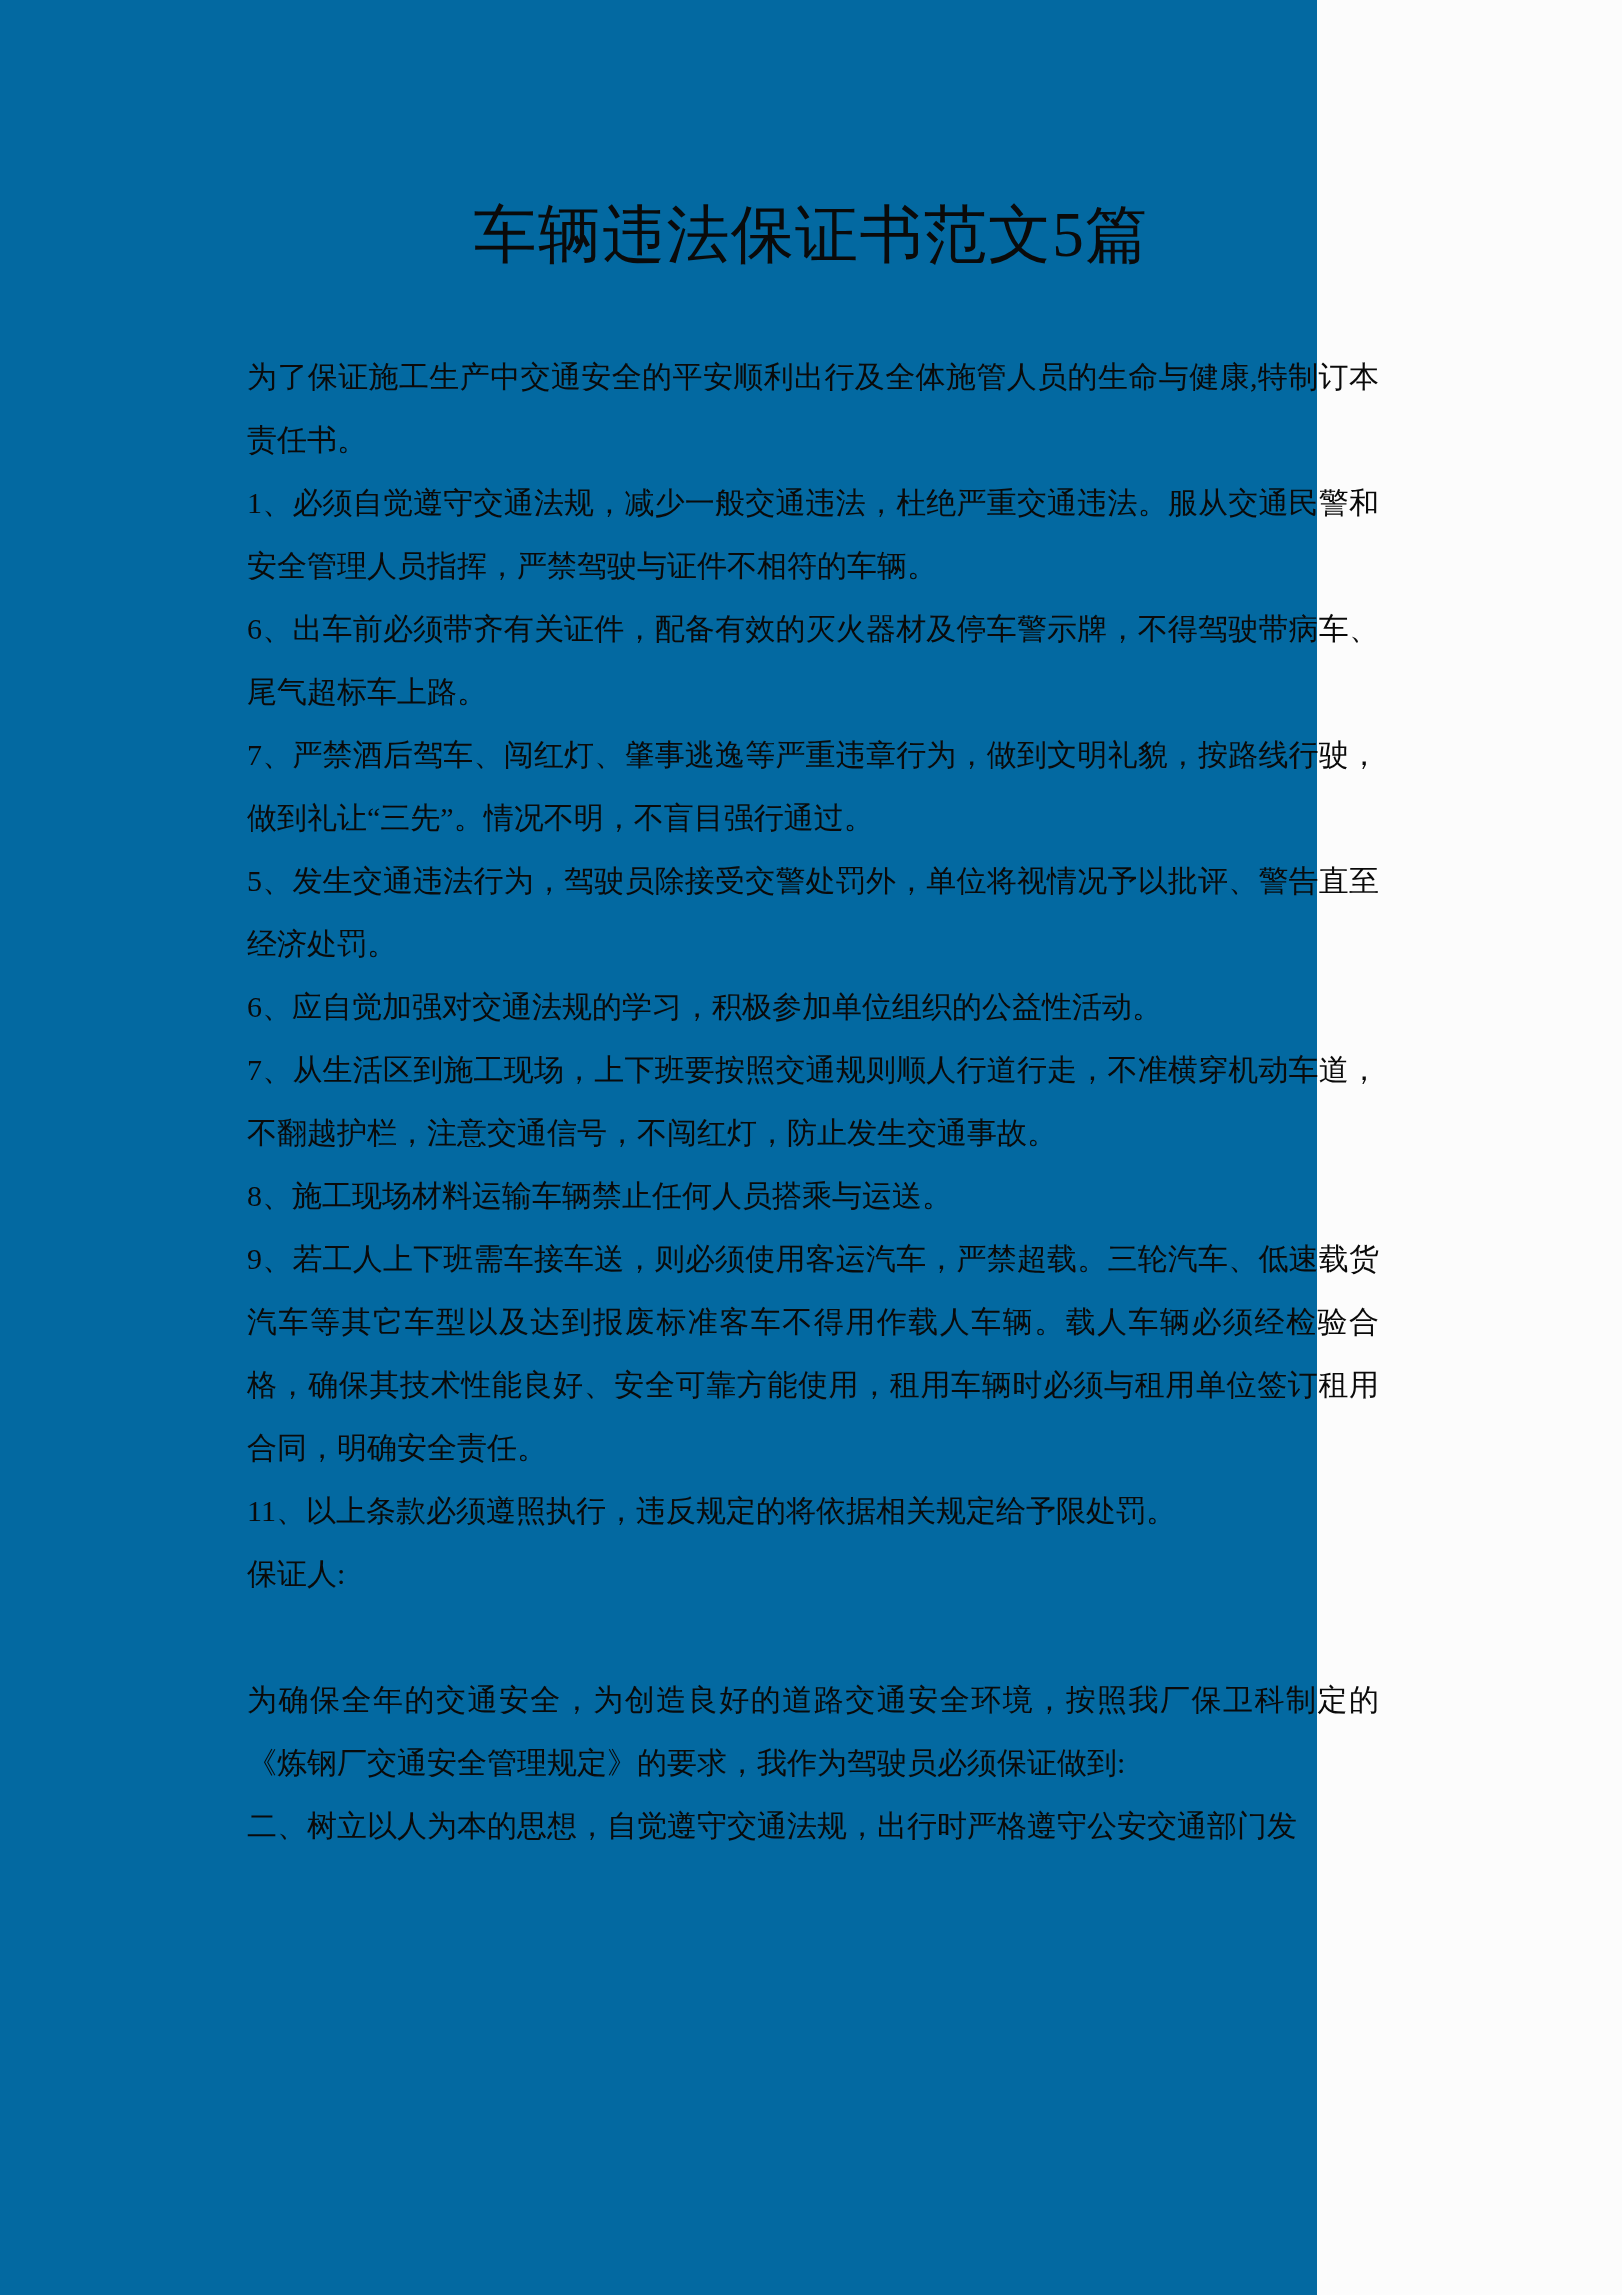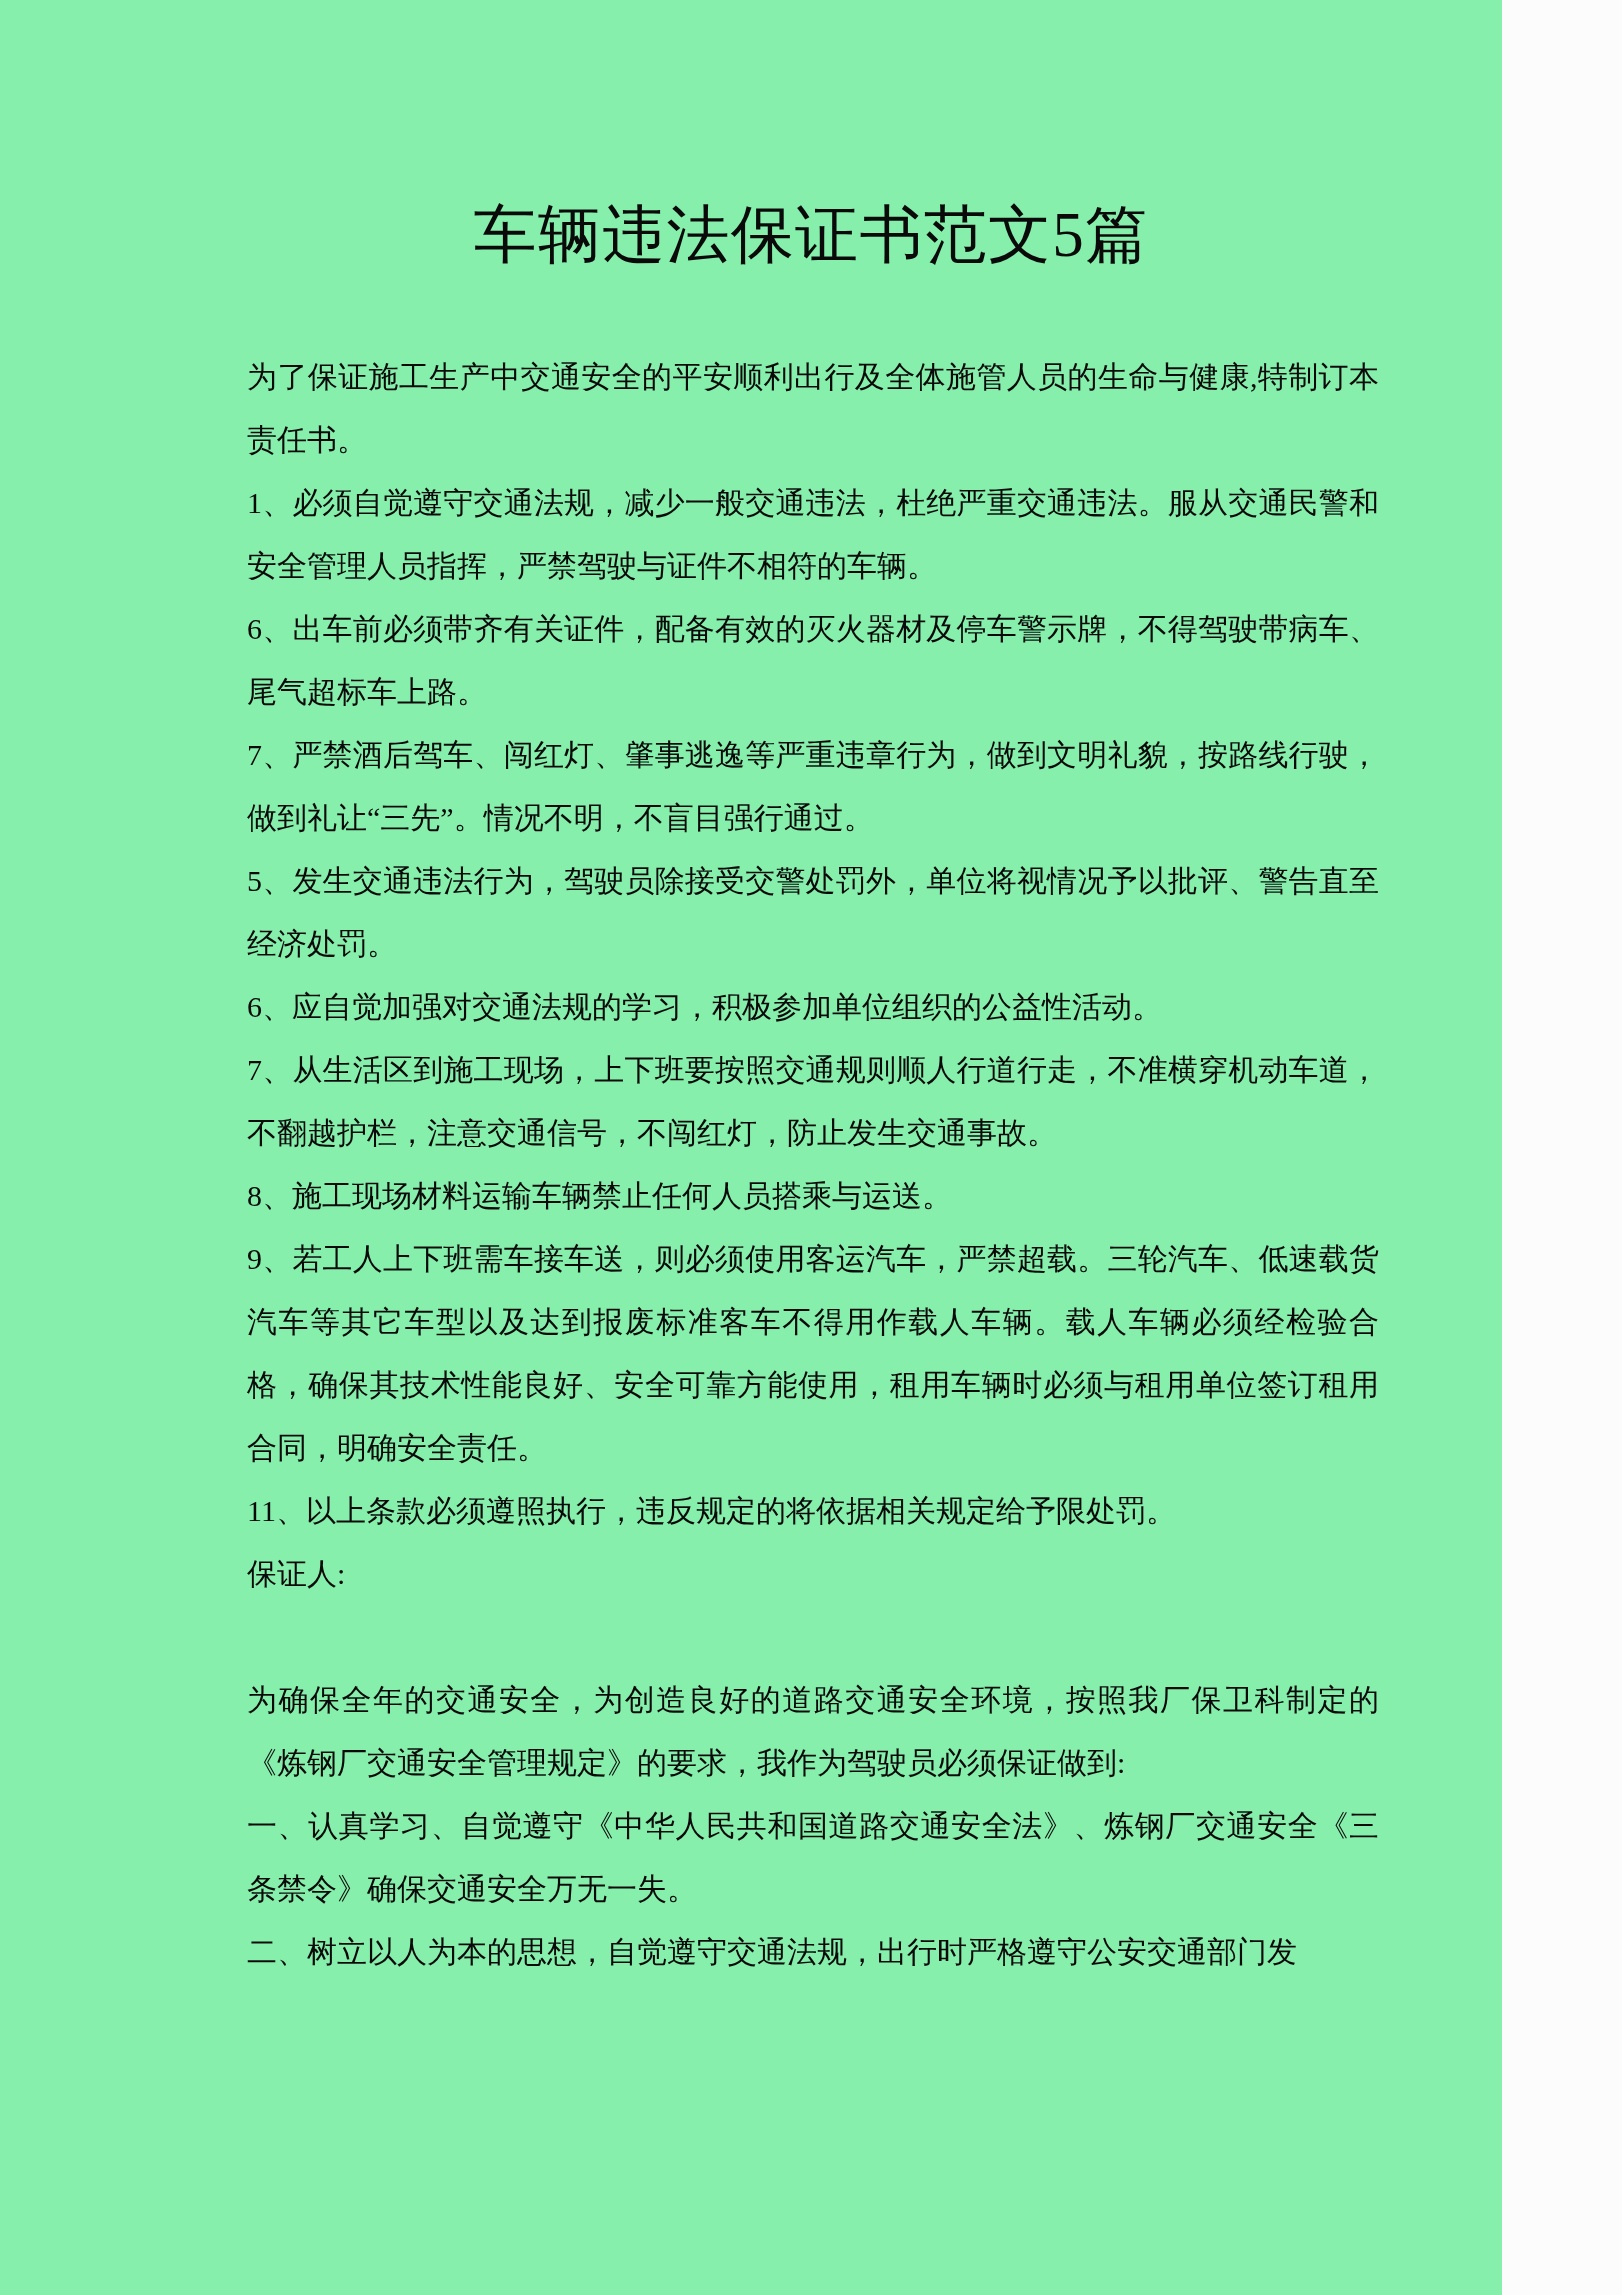--- a/index.html
+++ b/index.html
@@ -11,23 +11,23 @@
     width: 1623px;
     height: 2295px;
     position: relative;
     overflow: hidden;
     color: #0a0a0a;
     font-family: "Liberation Serif", "DejaVu Serif", serif;
   }
   .page {
     position: absolute;
     left: 0; top: 0;
-    width: 1502px;
+    width: 1317px;
     height: 2295px;
-    background: #86efac;
+    background: #0369a1;
   }
   .title {
     position: absolute;
     left: 0;
     top: 196px;
     width: 1623px;
     text-align: center;
     font-size: 63px;
     line-height: 79px;
     letter-spacing: 1.3px;
@@ -73,19 +73,18 @@
       <p class="para">8、施工现场材料运输车辆禁止任何人员搭乘与运送。</p>
       <p class="para">9、若工人上下班需车接车送，则必须使用客运汽车，严禁超载。三轮汽车、低速载货汽车等其它车型以及达到报废标准客车不得用作载人车辆。载人车辆必须经检验合格，确保其技术性能良好、安全可靠方能使用，租用车辆时必须与租用单位签订租用合同，明确安全责任。</p>
       <p class="para">11、以上条款必须遵照执行，违反规定的将依据相关规定给予限处罚。</p>
       <p class="para">保证人:</p>
     </div>
 
     <div class="blank"></div>
 
     <div>
       <p class="para">为确保全年的交通安全，为创造良好的道路交通安全环境，按照我厂保卫科制定的《炼钢厂交通安全管理规定》的要求，我作为驾驶员必须保证做到:</p>
-      <p class="para">一、认真学习、自觉遵守《中华人民共和国道路交通安全法》、炼钢厂交通安全《三条禁令》确保交通安全万无一失。</p>
       <p class="para">二、树立以人为本的思想，自觉遵守交通法规，出行时严格遵守公安交通部门发</p>
     </div>
 
   </div>
 </div>
 
 
 </body></html>

